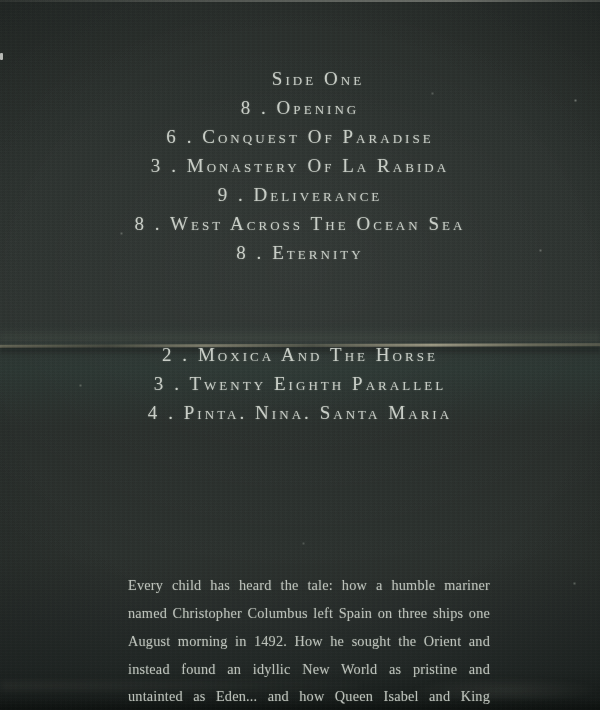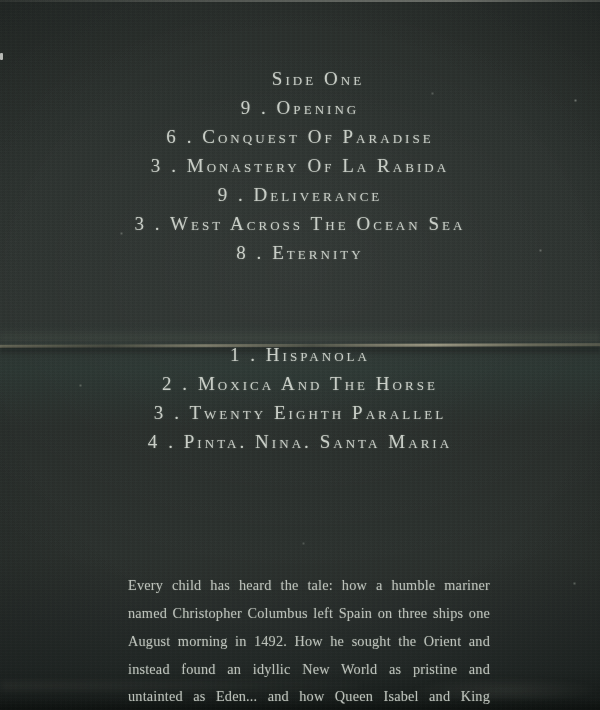--- a/index.html
+++ b/index.html
@@ -129,30 +129,29 @@
   <div class="bottom-swirl"></div>
   <div class="bottom-edge"></div>
   <div class="top-edge"></div>
   <div class="left-speck"></div>
   <div class="dust"></div>
   <div class="grain"></div>
   <div class="vignette"></div>
 
   <div class="tracklist" id="side-one">
     <div class="side-heading">Side One</div>
-  <div class="track-line">9 . Opening</div>
+  <div class="track-line">8 . Opening</div>
       <div class="track-line">6 . Conquest Of Paradise</div>
       <div class="track-line">3 . Monastery Of La Rabida</div>
       <div class="track-line">9 . Deliverance</div>
-      <div class="track-line">3 . West Across The Ocean Sea</div>
+      <div class="track-line">8 . West Across The Ocean Sea</div>
       <div class="track-line">8 . Eternity</div>
     </div>
 
   <div class="tracklist" id="side-two">
-  <div class="track-line">1 . Hispanola</div>
       <div class="track-line">2 . Moxica And The Horse</div>
       <div class="track-line">3 . Twenty Eighth Parallel</div>
       <div class="track-line">4 . Pinta. Nina. Santa Maria</div>
     </div>
 
   <p class="liner">Every child has heard the tale: how a humble mariner named Christopher Columbus left Spain on three ships one August morning in 1492. How he sought the Orient and instead found an idyllic New World as pristine and untainted as Eden... and how Queen Isabel and King Ferdinand gave him a hero's welcome upon his return.</p>
 
 </div>
 
 </body></html>

